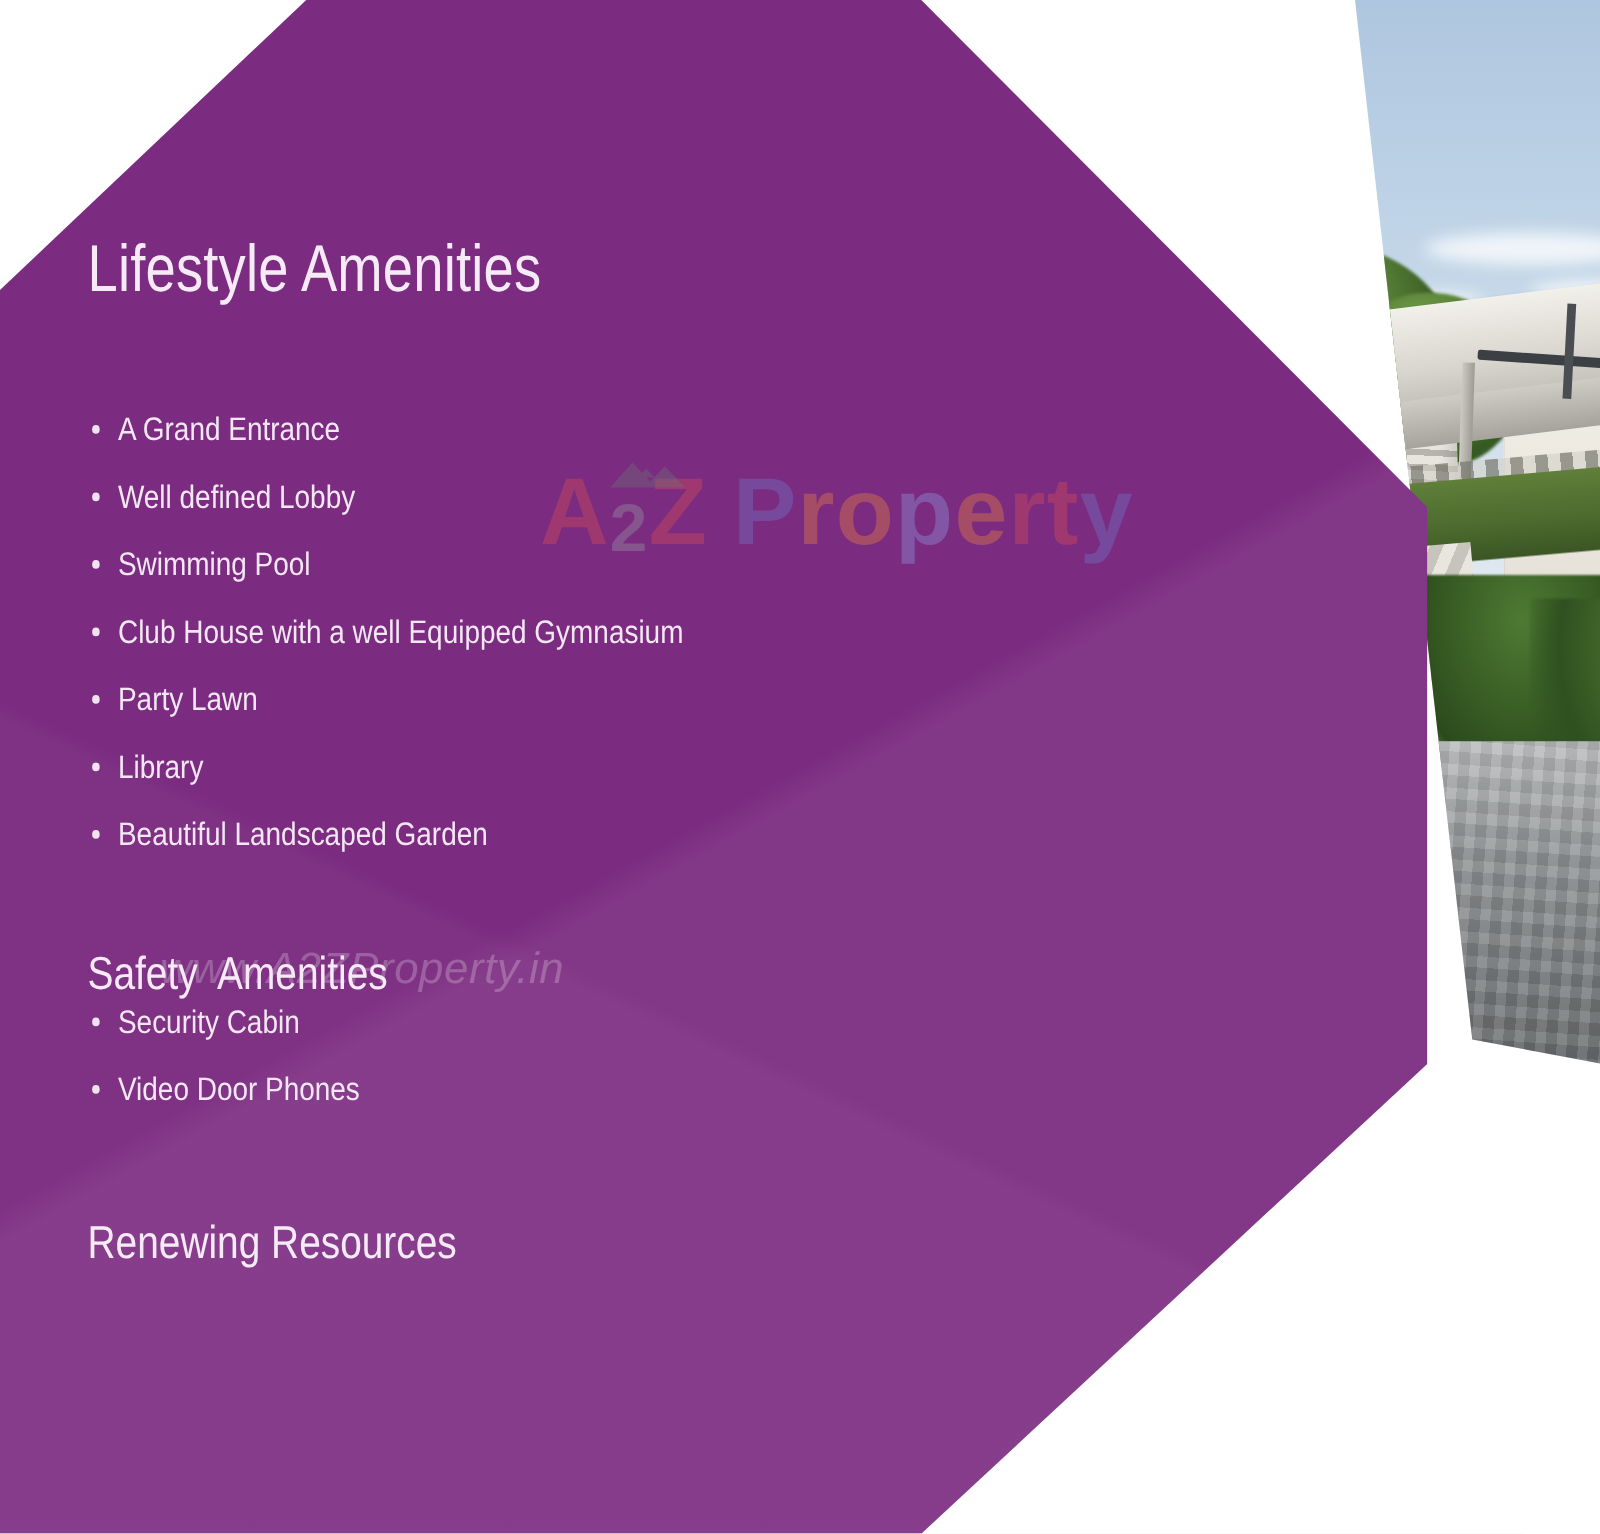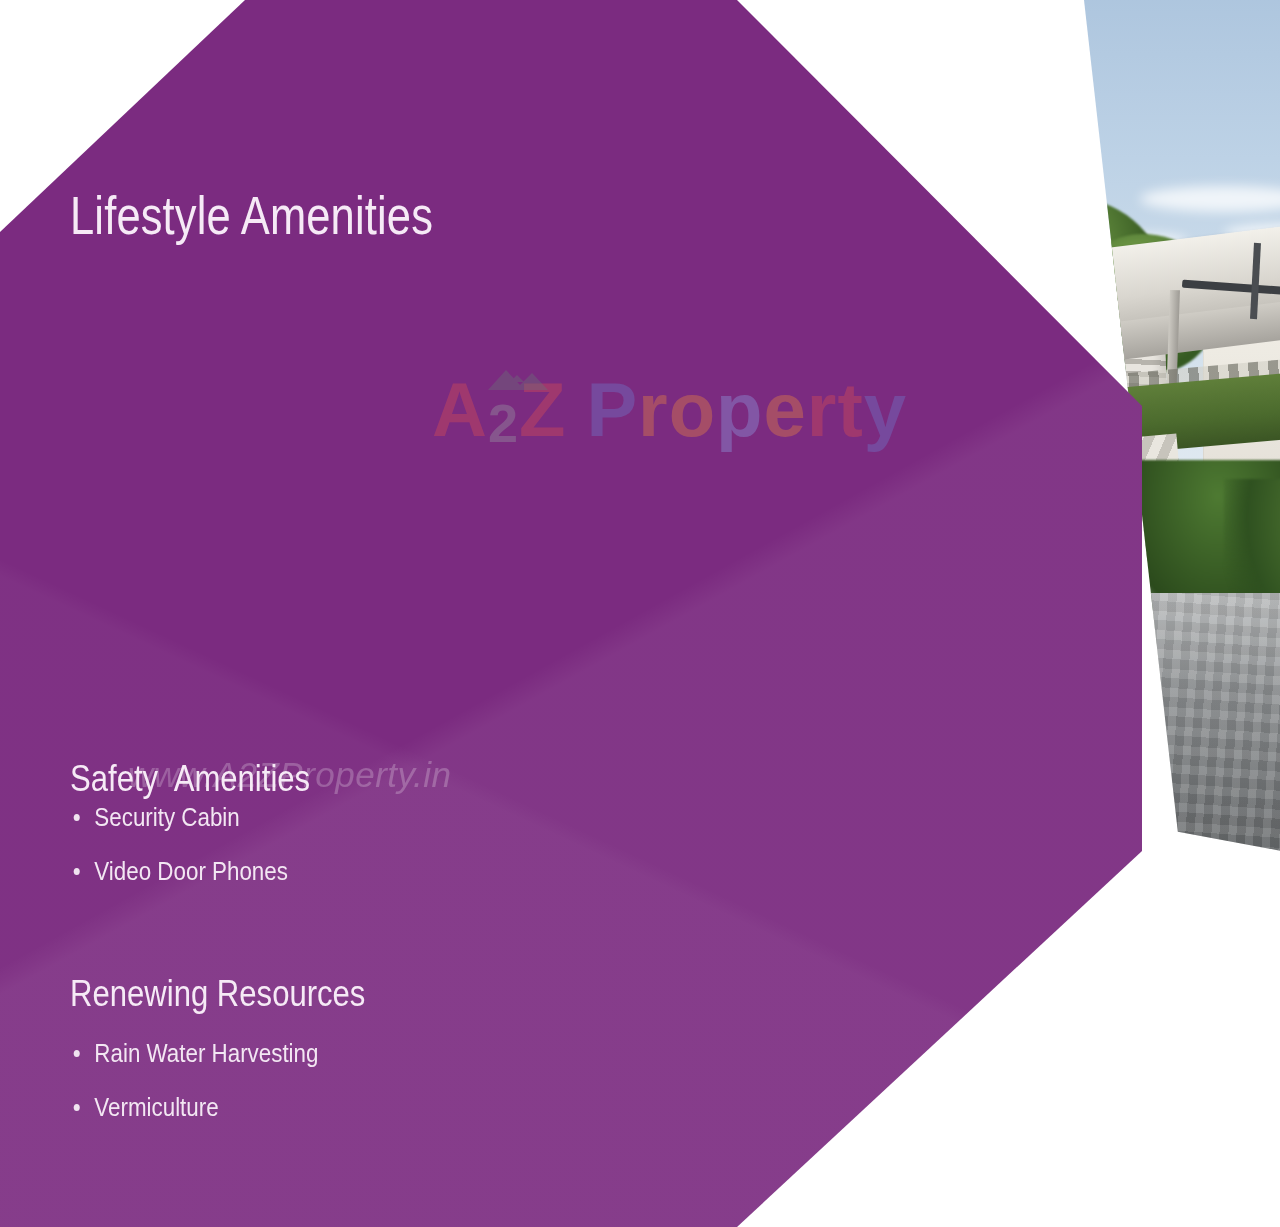--- a/index.html
+++ b/index.html
@@ -310,27 +310,32 @@
     <path d="M2 24 L20 4 L34 19 L46 7 L62 24 Z" fill="#6a6f78"></path>
     <path d="M24 16 L31 9 L38 16 Z" fill="#6a6f78"></path>
   </svg>
 
   <div class="wm-url">www.A2ZProperty.in</div>
 
   <div class="content">
 
     <div class="title-main">Lifestyle Amenities</div>
 
+    <ul class="amen" id="list-lifestyle">
+      <li>A Grand Entrance</li>
+      <li>Well defined Lobby</li>
+      <li>Swimming Pool</li>
+      <li>Club House with a well Equipped Gymnasium</li>
+      <li>Party Lawn</li>
+      <li>Library</li>
+      <li>Beautiful Landscaped Garden</li>
+    </ul>
 
     <div class="sec-head" id="head-safety">Safety  Amenities</div>
     <ul class="amen" id="list-safety">
       <li>Security Cabin</li>
       <li>Video Door Phones</li>
     </ul>
 
     <div class="sec-head" id="head-renew">Renewing Resources</div>
-    <ul class="amen" id="list-renew">
-      <li>Rain Water Harvesting</li>
-      <li>Vermiculture</li>
-    </ul>
 
   </div>
 </div>
 
 </body></html>

